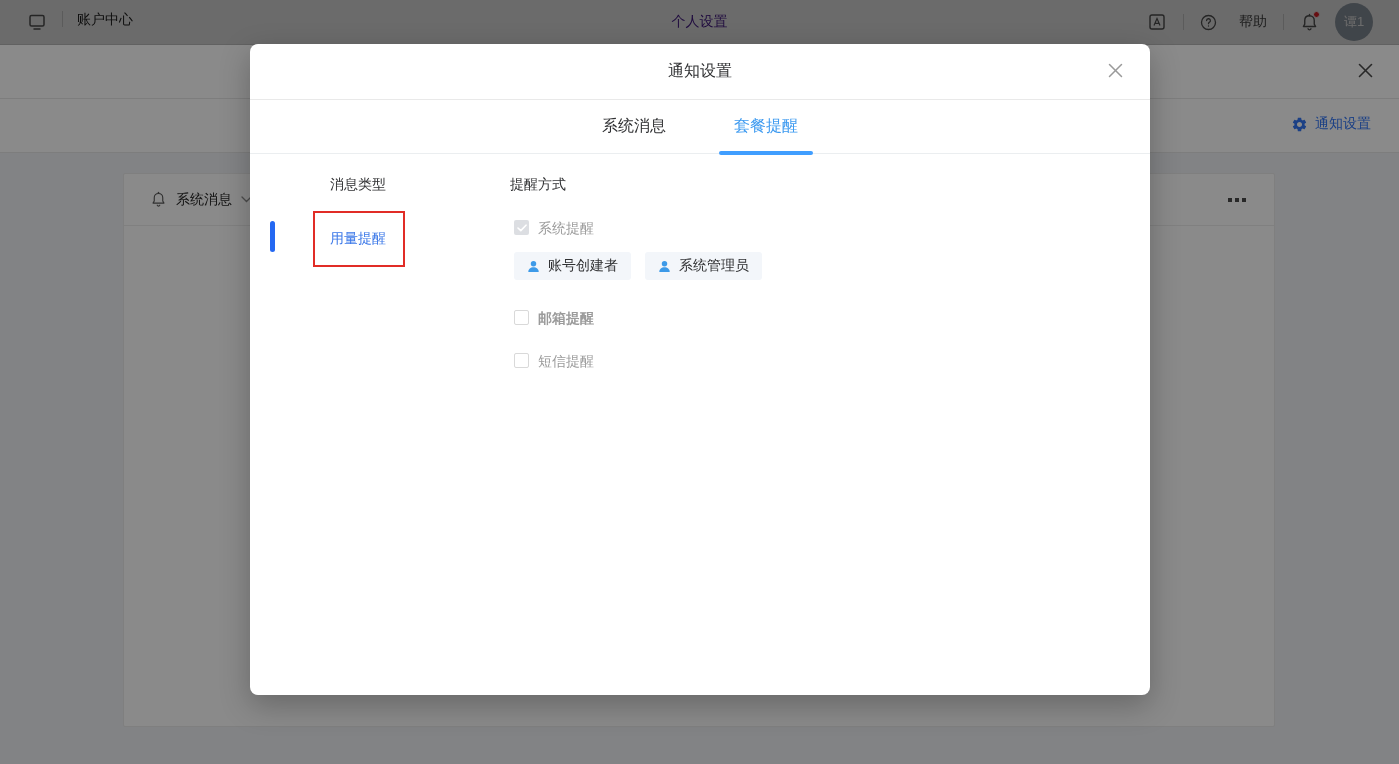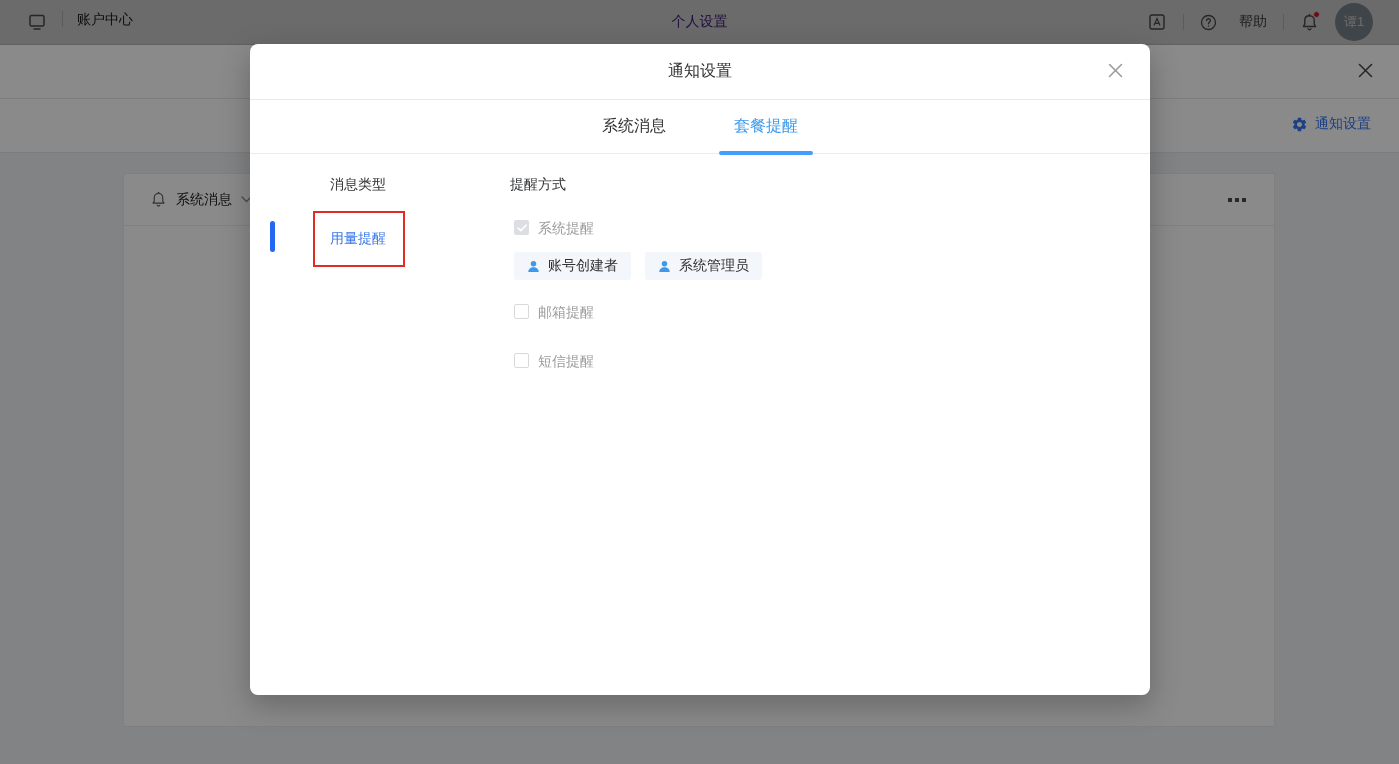--- a/index.html
+++ b/index.html
@@ -68,21 +68,21 @@
   .col-header.method { left:260px; }
 
   .active-bar { position:absolute; left:20px; top:67px; width:5px; height:31px;
     background:#2468f2; border-radius:3px; }
   .menu-item { position:absolute; left:80px; top:76px; font-size:14px; color:#3a77e8; cursor:pointer; }
   .annotation-box { position:absolute; left:63px; top:57px; width:92px; height:56px;
     border:2px solid #e12c26; pointer-events:none; }
 
   .method-row { position:absolute; left:264px; display:flex; align-items:flex-start; gap:9px; }
   .method-row.r1 { top:66px; }
-  .method-row.r2 { top:150px; }
+  .method-row.r2 { top:156px;font-weight:bold; }
   .method-row.r3 { top:199px; }
   .method-label { font-size:14px; color:#9b9b9b; }
   .checkbox { width:15px; height:15px; border-radius:2px; border:1px solid #d9d9d9; background:#fff; cursor:pointer; }
   .checkbox.checked-disabled { border:none; background:#dcdee2; display:flex; align-items:center;
     justify-content:center; cursor:default; }
 
   .tags-row { position:absolute; left:264px; top:98px; display:flex; gap:14px; }
   .tag { height:28px; background:#f3f6fa; border-radius:3px; display:flex; align-items:center;
     gap:8px; padding:0 13px; font-size:14px; color:#303133; cursor:default; }
 

